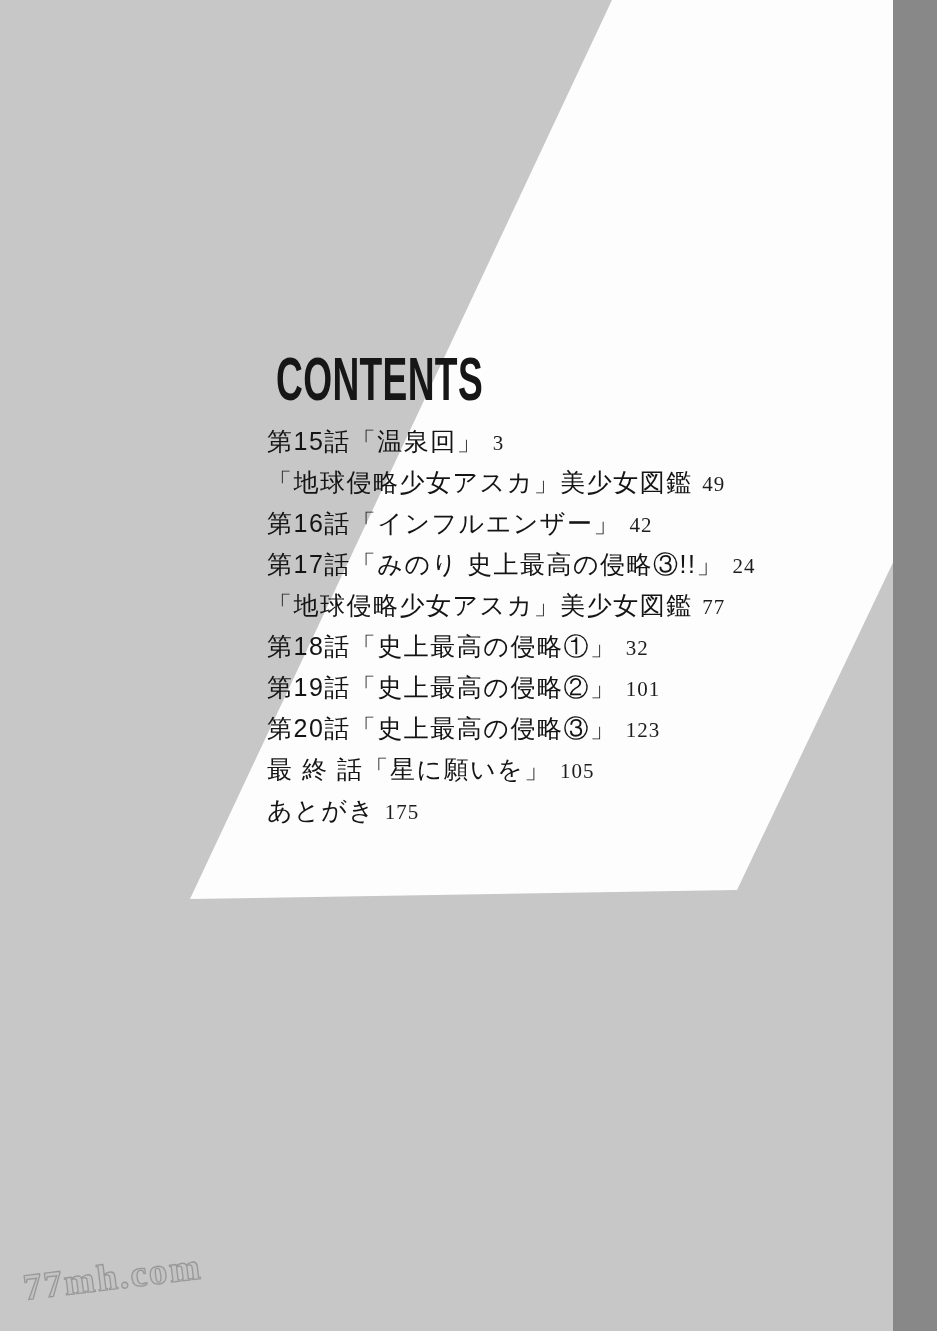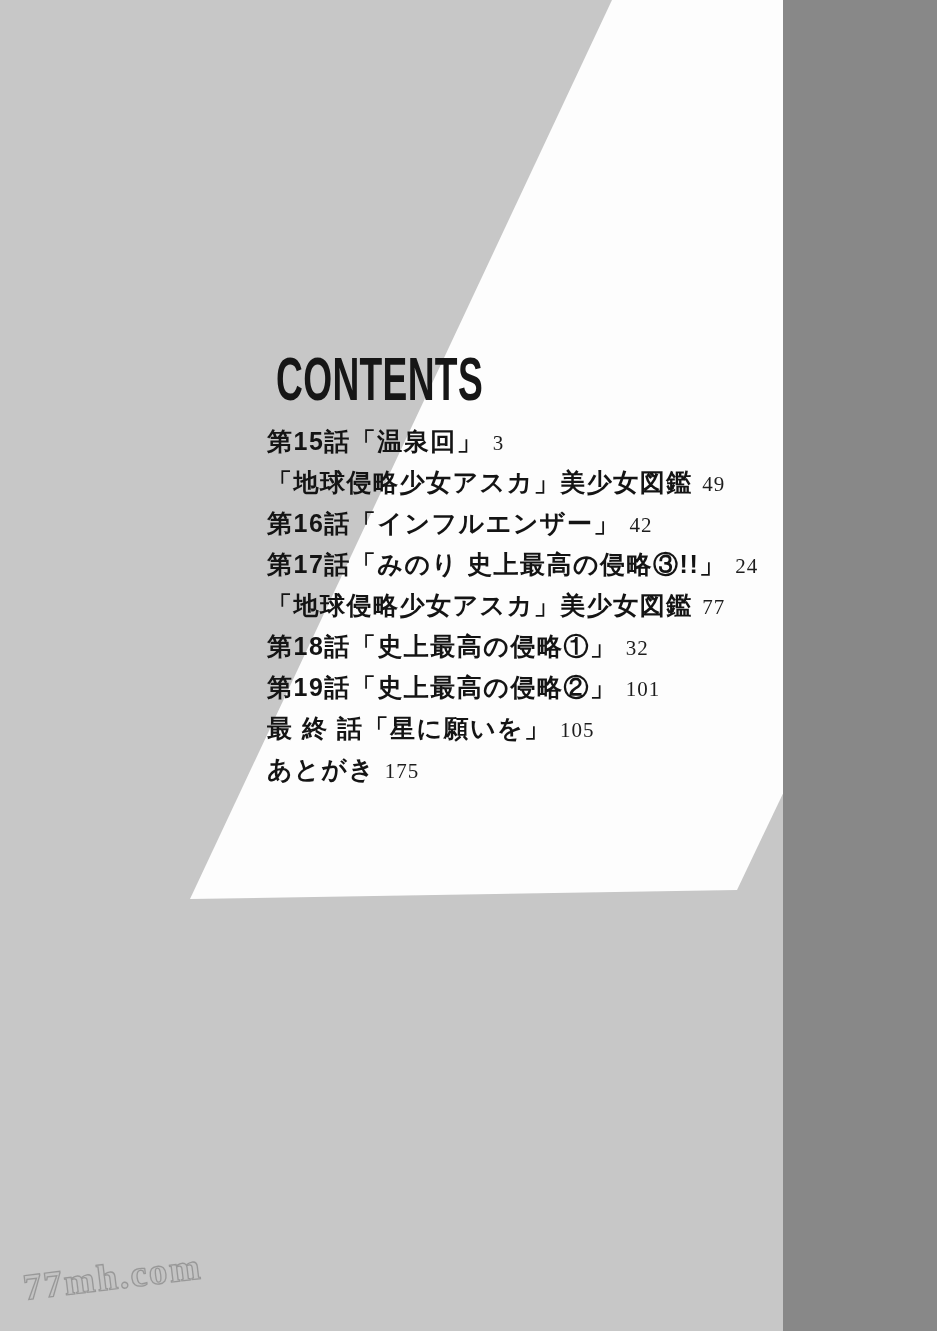--- a/index.html
+++ b/index.html
@@ -2,21 +2,21 @@
 <html><head>
 <meta charset="utf-8">
 <style>
   html, body {
     margin: 0;
     padding: 0;
     background: #888;
   }
   .canvas {
     position: relative;
-    width: 783px;
+    width: 893px;
     height: 1331px;
     background: #c7c7c7;
     overflow: hidden;
     font-family: "Liberation Sans", sans-serif;
   }
   .white-panel {
     position: absolute;
     left: 0; top: 0;
     width: 937px; height: 1331px;
     background: #fdfdfd;
@@ -44,21 +44,21 @@
     padding: 0;
     list-style: none;
   }
   .toc-entry {
     height: 41px;
     line-height: 41px;
     white-space: nowrap;
   }
   .toc-entry-title {
     font-size: 25px;
-    font-weight: bold;
+    font-weight: normal;
     color: #141414;
     letter-spacing: 1.5px;
   }
   .toc-entry-page {
     font-family: "Liberation Serif", serif;
     font-size: 21px;
     font-weight: normal;
     color: #1d1d1d;
     margin-left: 5px;
     letter-spacing: 1px;
@@ -120,20 +120,24 @@
       <li class="toc-entry">
         <span class="toc-entry-title">第18話「史上最高の侵略①」</span>
         <span class="toc-entry-page">32</span>
       </li>
 
       <li class="toc-entry">
         <span class="toc-entry-title">第19話「史上最高の侵略②」</span>
         <span class="toc-entry-page">101</span>
       </li>
 
+      <li class="toc-entry">
+        <span class="toc-entry-title">第20話「史上最高の侵略③」</span>
+        <span class="toc-entry-page">123</span>
+      </li>
 
       <li class="toc-entry">
         <span class="toc-entry-title">最 終 話「星に願いを」</span>
         <span class="toc-entry-page">105</span>
       </li>
 
       <li class="toc-entry">
         <span class="toc-entry-title">あとがき</span>
         <span class="toc-entry-page">175</span>
       </li>

